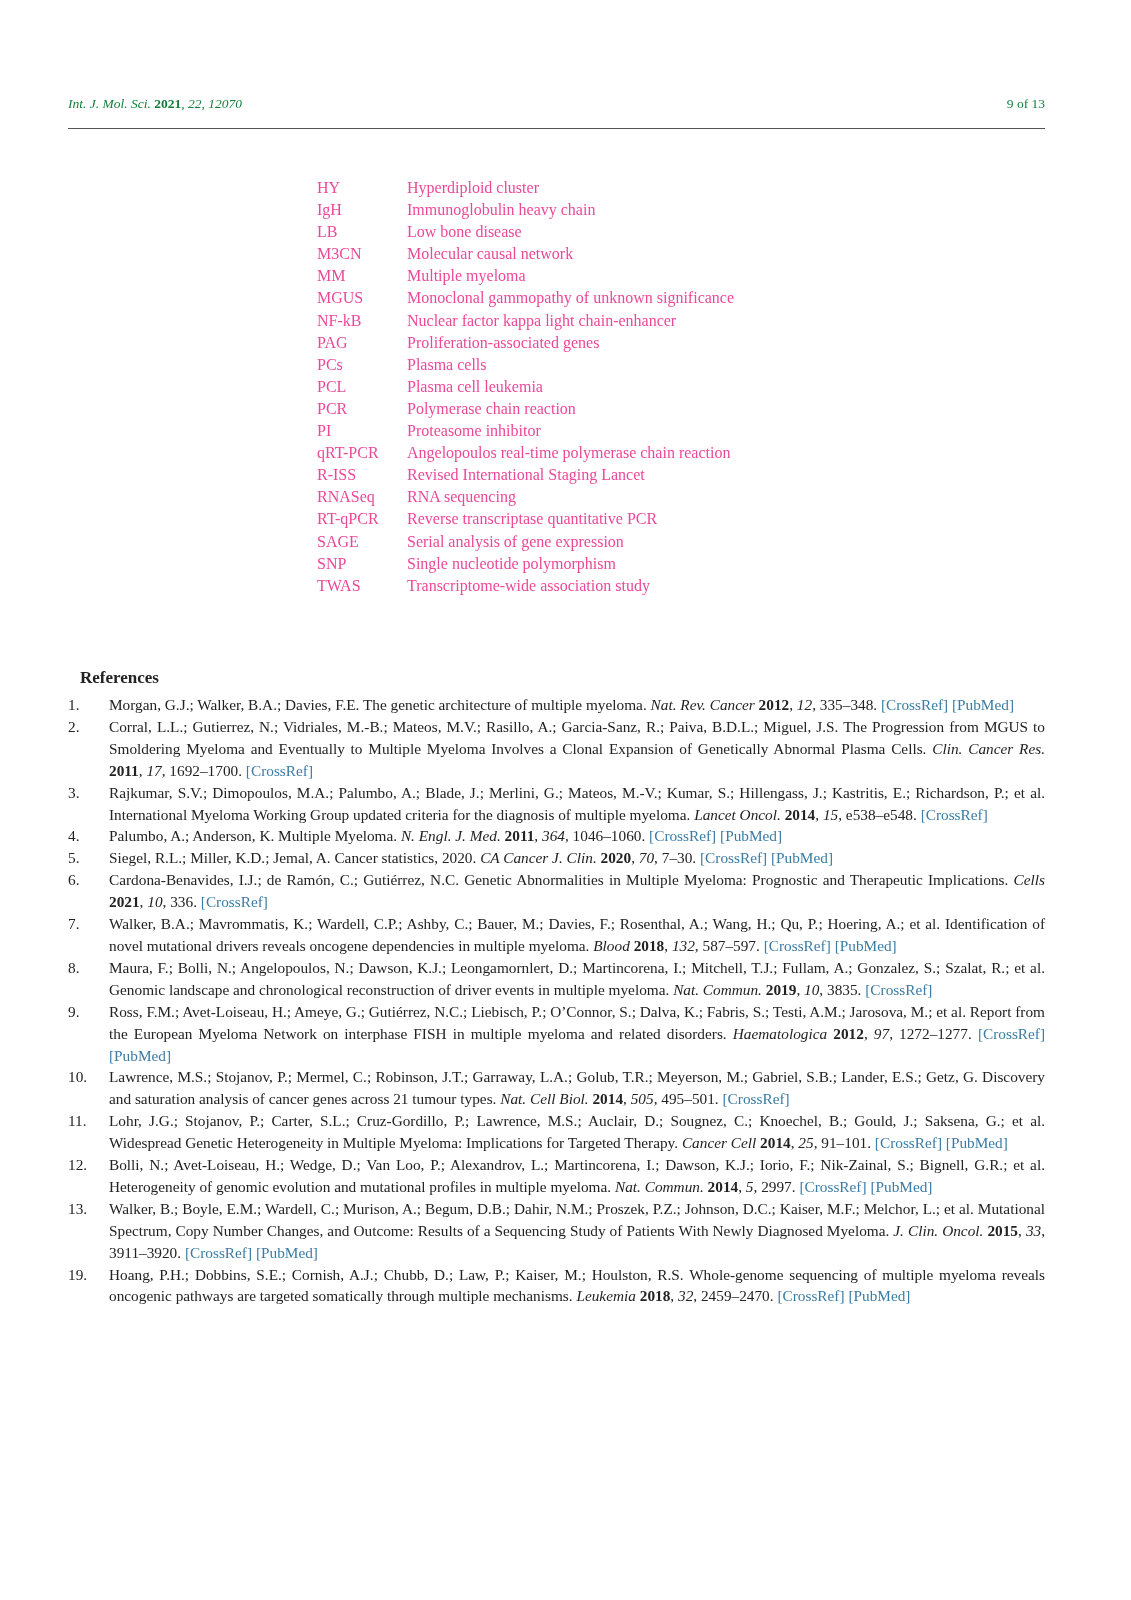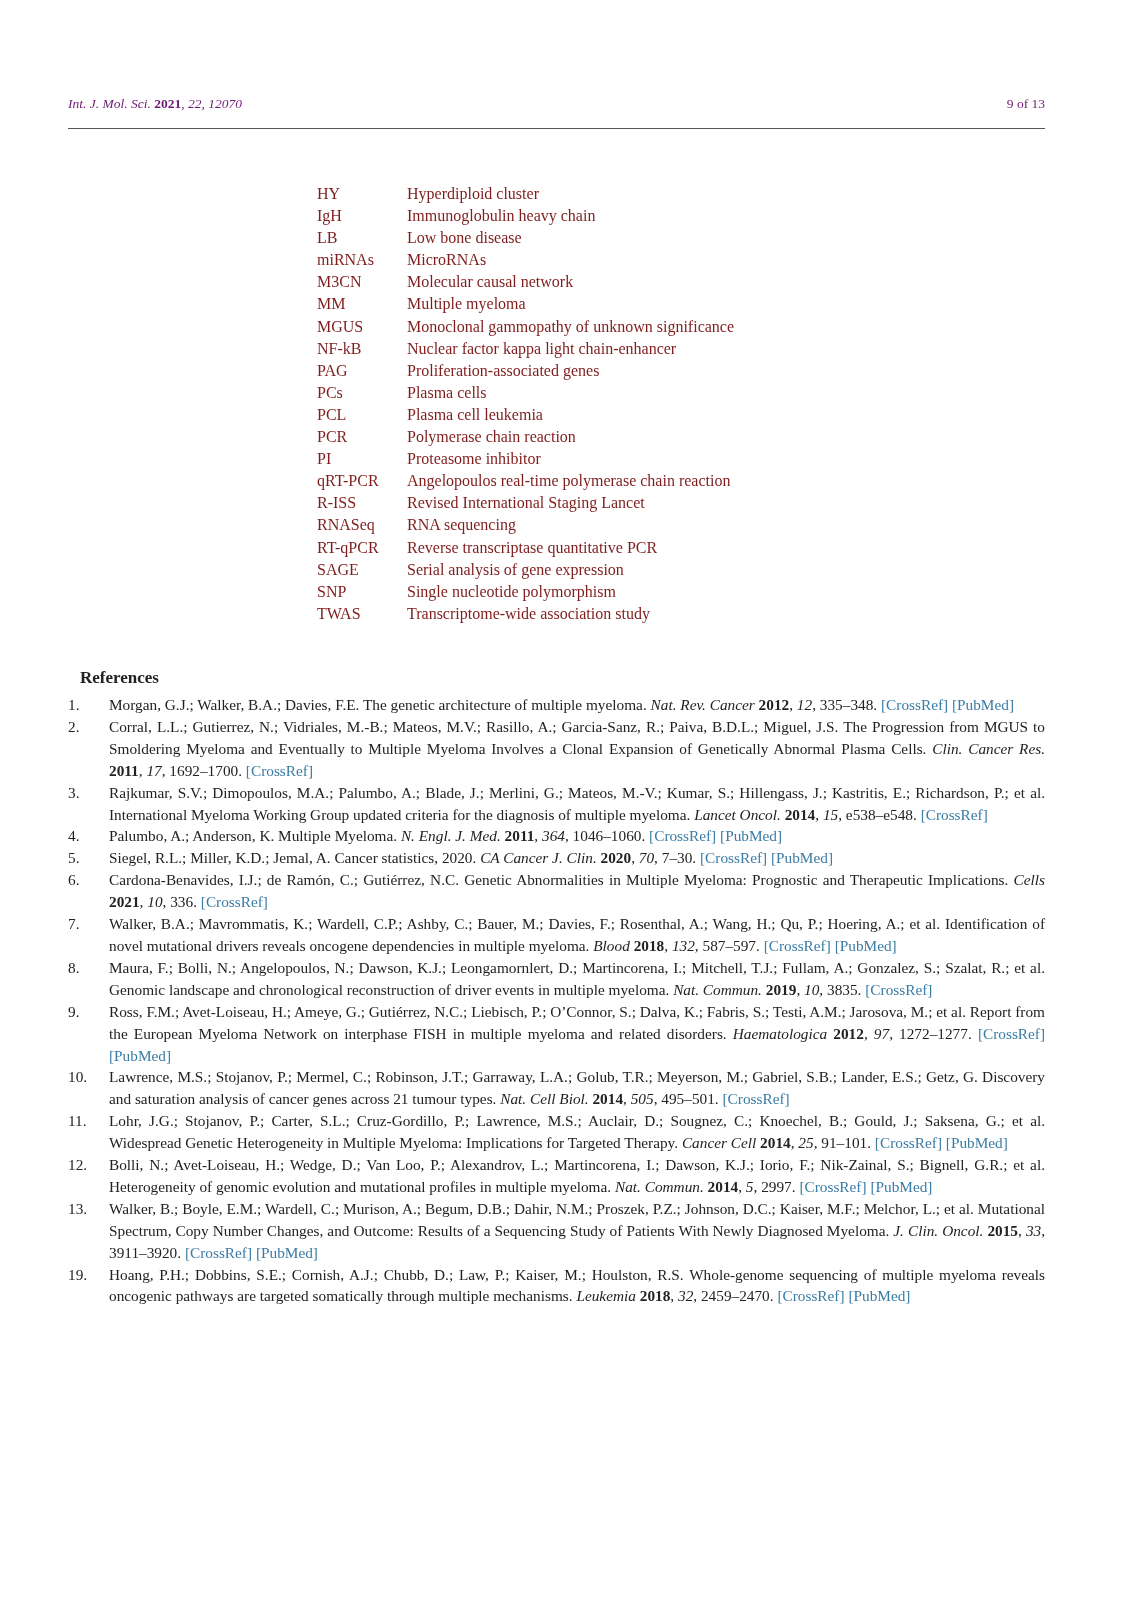--- a/index.html
+++ b/index.html
@@ -4,33 +4,33 @@
 <style>
   html, body { margin: 0; padding: 0; background: #ffffff; }
   body {
     width: 1131px; height: 1600px; position: relative; overflow: hidden;
     font-family: "DejaVu Serif", "Liberation Serif", serif;
     color: #222;
   }
   .header {
     position: absolute; left: 68px; top: 96px; width: 977px;
     display: flex; justify-content: space-between;
-    font-size: 13.5px; color: #701a75;
+    font-size: 13.5px; color: #15803d;
     font-family: "Liberation Serif", serif;
   }
   .header .journal { font-style: italic; }
   .header .bold { font-weight: bold; font-style: normal; }
   .rule {
     position: absolute; left: 68px; top: 128px; width: 977px; height: 1px;
     background: #555;
   }
   .abbr-table {
-    position: absolute; left: 317px; top: 183px;
+    position: absolute; left: 317px; top: 177px;
     font-family: "Liberation Serif", serif;
-    font-size: 16px; color: #7f1d1d;
+    font-size: 16px; color: #ec4899;
   }
   .abbr-row { display: flex; height: 22.1px; line-height: 22px; }
   .abbr-key { width: 90px; }
   .abbr-val { white-space: nowrap; }
   .refs-title {
     position: absolute; left: 68px; top: 668px;
     font-family: "Liberation Serif", serif;
     font-size: 17px; font-weight: bold; color: #222; margin-left: 12px;
   }
   .refs {
@@ -62,24 +62,20 @@
       <span class="abbr-key">HY</span>
       <span class="abbr-val">Hyperdiploid cluster</span>
     </div>
     <div class="abbr-row">
       <span class="abbr-key">IgH</span>
       <span class="abbr-val">Immunoglobulin heavy chain</span>
     </div>
     <div class="abbr-row">
       <span class="abbr-key">LB</span>
       <span class="abbr-val">Low bone disease</span>
-    </div>
-    <div class="abbr-row">
-      <span class="abbr-key">miRNAs</span>
-      <span class="abbr-val">MicroRNAs</span>
     </div>
     <div class="abbr-row">
       <span class="abbr-key">M3CN</span>
       <span class="abbr-val">Molecular causal network</span>
     </div>
     <div class="abbr-row">
       <span class="abbr-key">MM</span>
       <span class="abbr-val">Multiple myeloma</span>
     </div>
     <div class="abbr-row">

